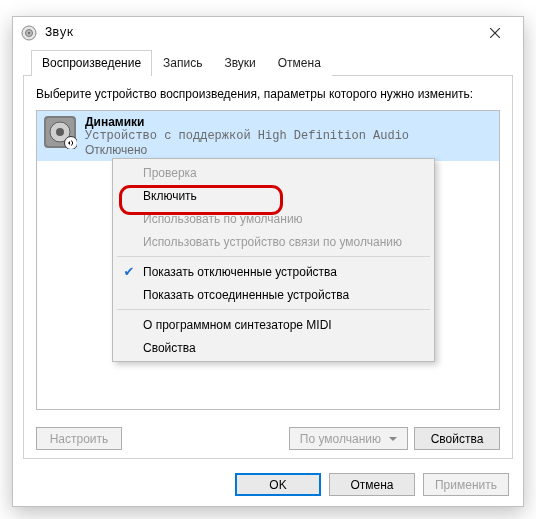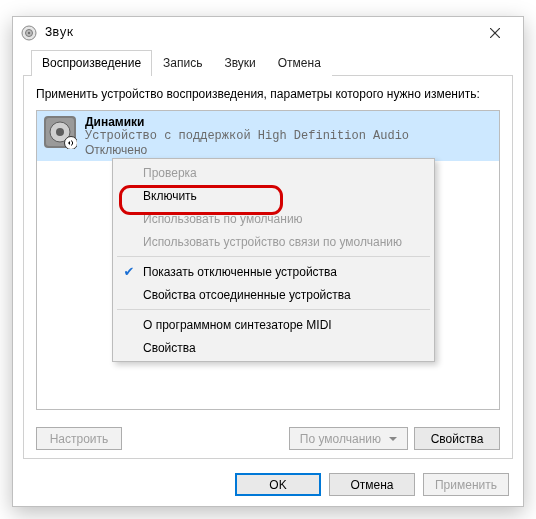--- a/index.html
+++ b/index.html
@@ -209,21 +209,21 @@
     </div>
 
     <div class="tabs">
       <div class="tab active">Воспроизведение</div>
       <div class="tab">Запись</div>
       <div class="tab">Звуки</div>
       <div class="tab">Отмена</div>
     </div>
 
     <div class="panel">
-      <div class="instruction">Применить устройство воспроизведения, параметры которого нужно изменить:</div>
+      <div class="instruction">Выберите устройство воспроизведения, параметры которого нужно изменить:</div>
 
       <div class="device-list">
         <div class="device-item">
           <span class="device-icon">
             <svg viewBox="0 0 34 34">
               <rect x="1" y="1" width="32" height="32" rx="4" fill="#7d7d7d"></rect>
               <rect x="3" y="3" width="28" height="28" rx="3" fill="#9a9a9a"></rect>
               <circle cx="17" cy="17" r="10" fill="#cfcfcf" stroke="#5e5e5e"></circle>
               <circle cx="17" cy="17" r="4" fill="#5e5e5e"></circle>
               <circle cx="28" cy="28" r="6.5" fill="#fff" stroke="#333"></circle>
@@ -241,21 +241,21 @@
         <div class="context-menu">
           <div class="menu-item disabled">Проверка</div>
           <div class="menu-item">Включить</div>
           <div class="menu-item disabled">Использовать по умолчанию</div>
           <div class="menu-item disabled">Использовать устройство связи по умолчанию</div>
           <div class="menu-sep"></div>
           <div class="menu-item">
             <span class="menu-check">✔</span>
             <span>Показать отключенные устройства</span>
           </div>
-          <div class="menu-item">Свойства отсоединенные устройства</div>
+          <div class="menu-item">Показать отсоединенные устройства</div>
           <div class="menu-sep"></div>
           <div class="menu-item">О программном синтезаторе MIDI</div>
           <div class="menu-item">Свойства</div>
 
           <div class="highlight-ring" style="left:6px; top:26px; width:158px; height:24px;"></div>
         </div>
       </div>
 
       <div class="panel-buttons">
         <div class="btn disabled">Настроить</div>

